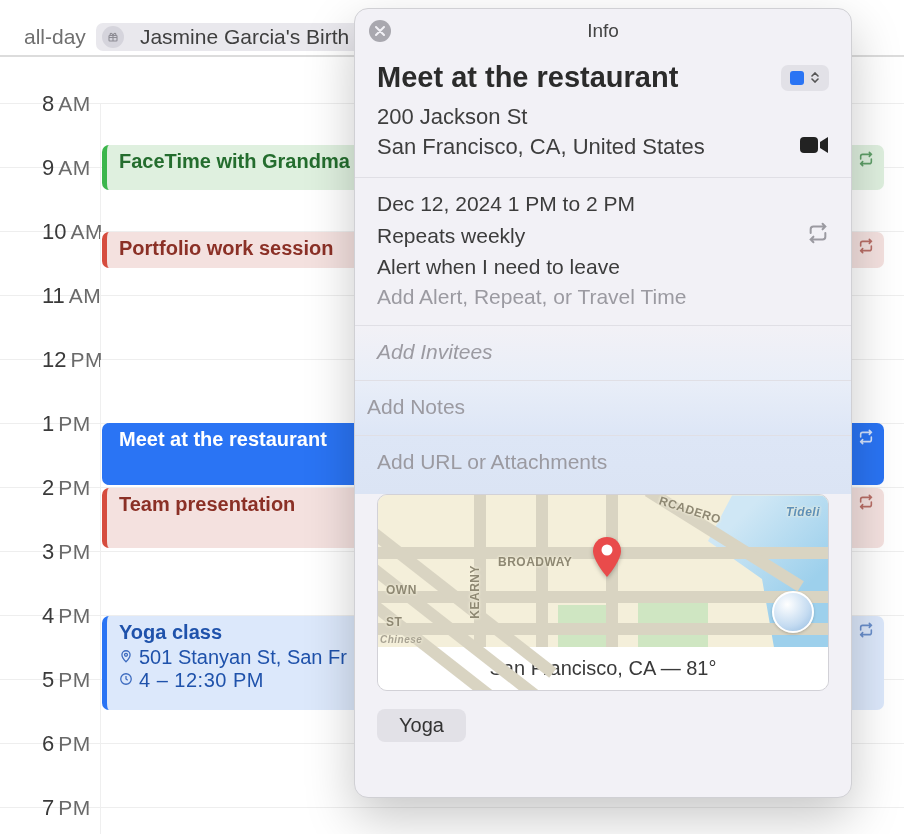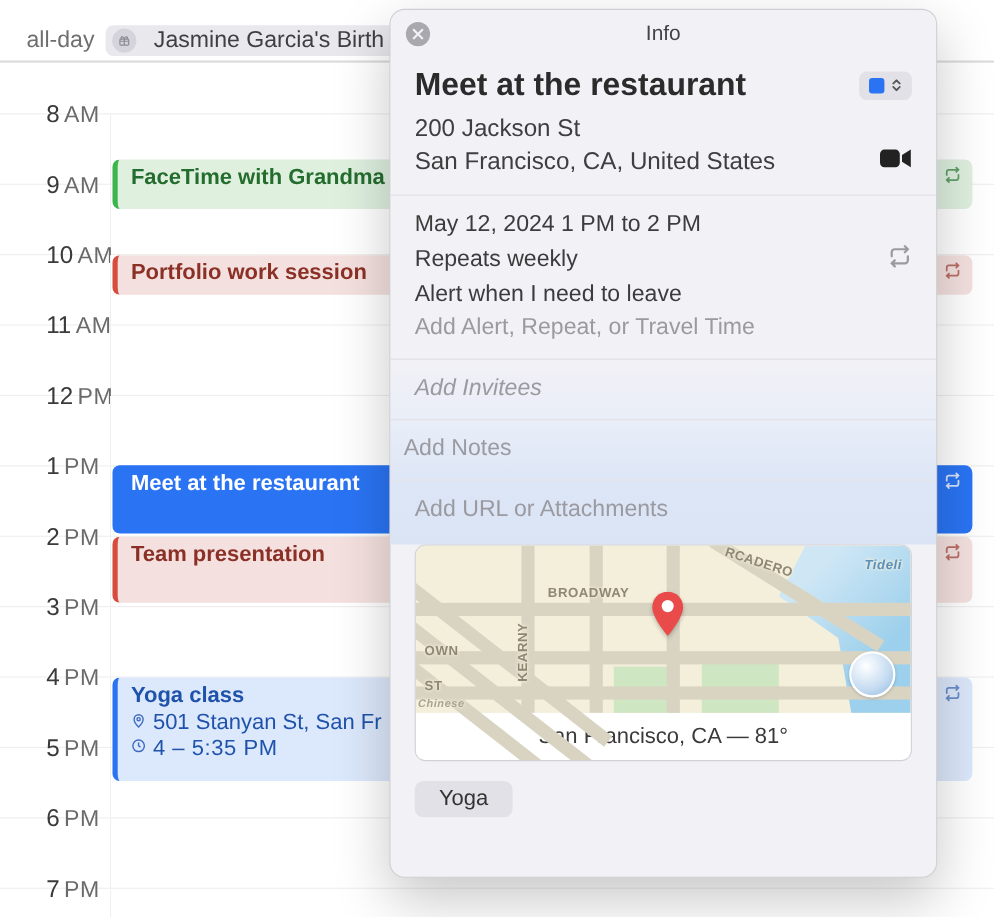--- a/index.html
+++ b/index.html
@@ -466,21 +466,21 @@
       </span>
       <span>501 Stanyan St, San Fr</span>
     </div>
     <div class="time-line">
       <span class="mini-icon">
         <svg width="14" height="14" viewBox="0 0 24 24" fill="none" stroke="#3d6bbf" stroke-width="2.2">
             <circle cx="12" cy="12" r="9"></circle>
             <path d="M12 7v5l3 2"></path>
           </svg>
       </span>
-      <span style="font-variant:small-caps;letter-spacing:.5px">4 – 5:35 PM</span>
+      <span style="font-variant:small-caps;letter-spacing:.5px">4 – 12:30 PM</span>
     </div>
   </div>
 </div>
 
 <div class="popover">
   <div class="popover-titlebar">
     <span class="close">
       <svg width="10" height="10" viewBox="0 0 10 10">
           <path d="M1 1l8 8M9 1l-8 8" stroke="#f2f1f6" stroke-width="2" stroke-linecap="round"></path>
         </svg>
@@ -511,21 +511,21 @@
       <span class="video-icon">
         <svg width="30" height="22" viewBox="0 0 30 22" fill="#222">
             <rect x="1" y="3" width="18" height="16" rx="4"></rect>
             <path d="M21 8l8-5v16l-8-5z"></path>
           </svg>
       </span>
     </div>
   </div>
 
   <div class="pop-section time-block">
-    <div class="line">May 12, 2024  1 PM to 2 PM</div>
+    <div class="line">Dec 12, 2024  1 PM to 2 PM</div>
     <div class="line row">
       <span>Repeats weekly</span>
       <span class="repeat-grey">
         <svg width="22" height="22" viewBox="0 0 24 24" fill="none" stroke="#9b9aa1" stroke-width="2.2" stroke-linecap="round">
             <path d="M17 2l3 3-3 3M4 12V8a3 3 0 013-3h13M7 22l-3-3 3-3M20 12v4a3 3 0 01-3 3H4"></path>
           </svg>
       </span>
     </div>
     <div class="line">Alert when I need to leave</div>
     <div class="link-like">Add Alert, Repeat, or Travel Time</div>
@@ -550,21 +550,21 @@
       <div class="road h" style="top:96px"></div>
       <div class="road h" style="top:128px"></div>
       <div class="road v" style="left:96px"></div>
       <div class="road v" style="left:158px"></div>
       <div class="road v" style="left:228px"></div>
       <div class="road diag" style="top:12px;transform:rotate(38deg)"></div>
       <div class="road diag" style="top:48px;transform:rotate(38deg)"></div>
       <div class="road diag" style="top:84px;transform:rotate(38deg)"></div>
       <div class="road diag" style="left:270px;top:-10px;width:180px;transform:rotate(32deg)"></div>
 
-      <span class="map-label" style="left:120px;top:36px">BROADWAY</span>
+      <span class="map-label" style="left:120px;top:60px">BROADWAY</span>
       <span class="map-label v" style="left:90px;top:70px">KEARNY</span>
       <span class="map-label" style="left:8px;top:88px">OWN</span>
       <span class="map-label" style="left:8px;top:120px">ST</span>
       <span class="map-label tiny" style="left:2px;bottom:2px;font-style:italic">Chinese</span>
       <span class="map-label" style="left:280px;top:8px;transform:rotate(18deg)">RCADERO</span>
       <span class="map-label blue" style="right:8px;top:10px">Tideli</span>
 
       <span class="pin">
         <svg width="30" height="40" viewBox="0 0 30 40">
           <path d="M15 0C7 0 1 6 1 14c0 10 14 26 14 26s14-16 14-26C29 6 23 0 15 0z" fill="#e94b4b"></path>

